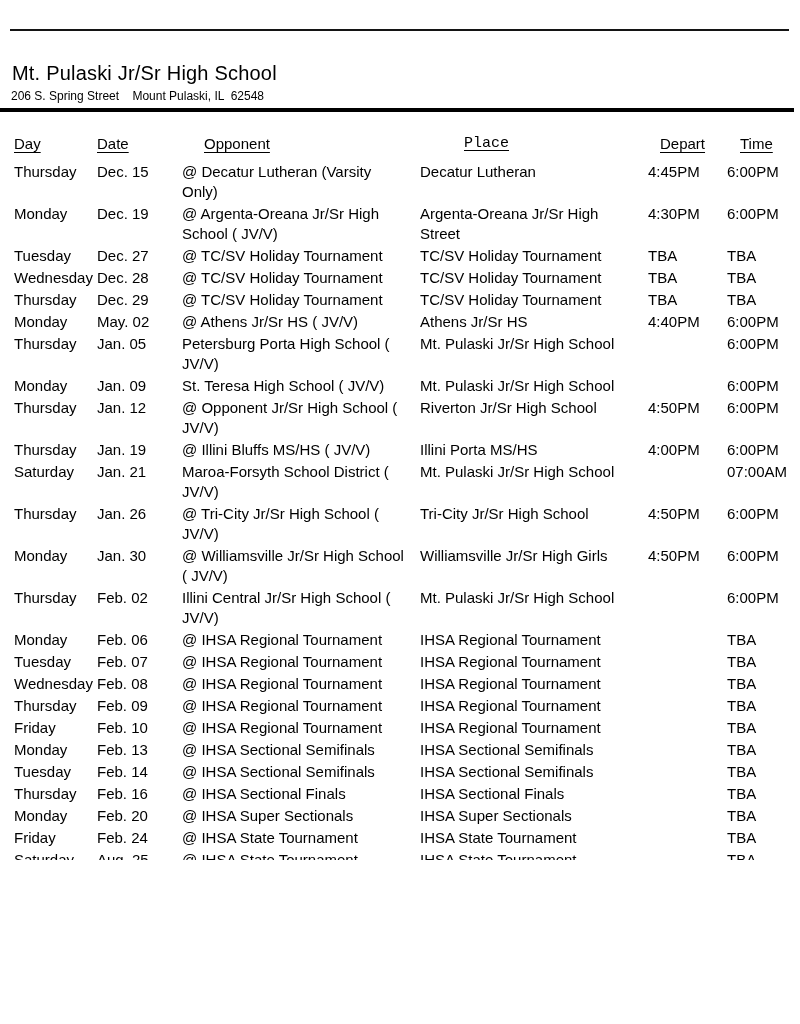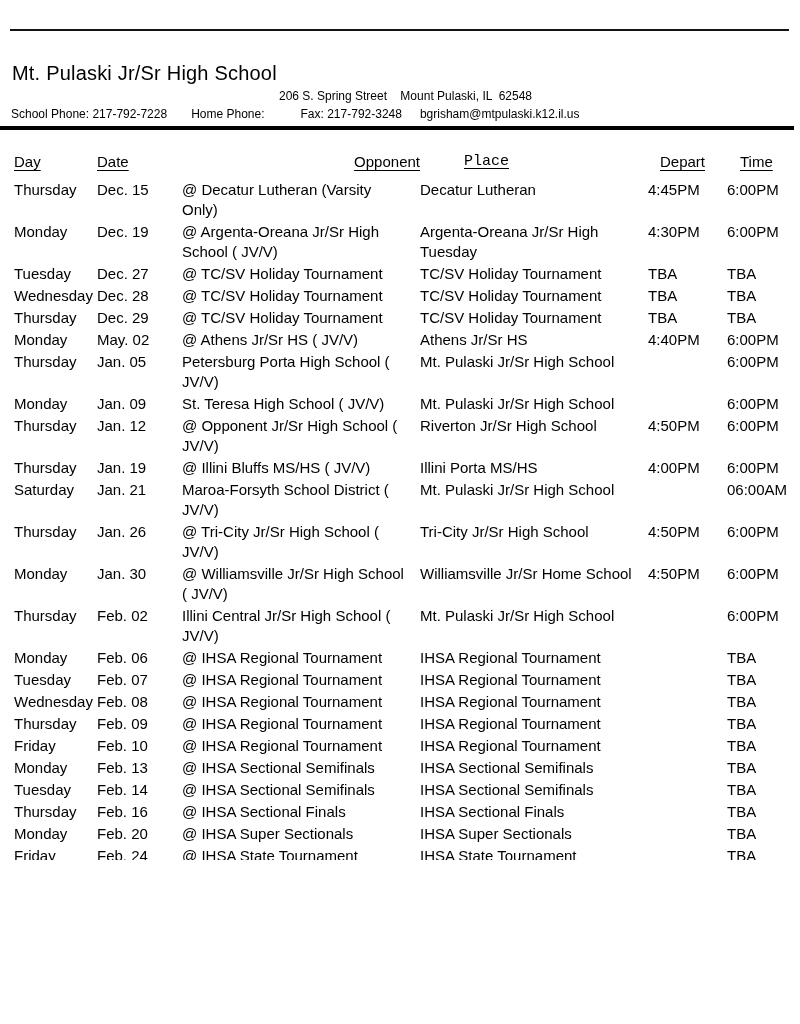--- a/index.html
+++ b/index.html
@@ -10,65 +10,62 @@
     font-family: "Liberation Sans", "DejaVu Sans", sans-serif;
   }
   .page { position: relative; width: 800px; height: 860px; overflow: hidden; background: #fff; }
 
   .top-rule { margin: 29px 11px 0 10px; height: 0; border-top: 2px solid #141414; }
 
   .school-name {
     margin: 30px 0 0 12px;
     font-size: 20px; font-weight: 400; letter-spacing: 0.2px; line-height: 24px;
   }
-  .address { margin: 4px 0 0 11px; font-size: 12px; line-height: 15px; white-space: pre-wrap; text-align: center; }
+  .address { margin: 4px 0 0 11px; font-size: 12px; line-height: 15px; white-space: pre-wrap; }
   .contact { margin: 3px 0 0 11px; font-size: 12px; line-height: 15px; }
   .contact .part { margin-right: 24px; }
   .contact .part-home { margin-right: 36px; }
   .contact .part-fax { margin-right: 18px; }
   .contact .part-email { margin-right: 0; }
 
   .thick-rule { margin: 4px 6px 0 0; height: 4px; background: #000; }
 
   .title-block { margin-top: 10px; text-align: center; font-size: 20px; line-height: 26px; }
 
   table.schedule {
     margin: 22px 0 0 14px;
     border-collapse: collapse; table-layout: fixed;
     width: 772px; font-size: 15px;
   }
   th {
     font-weight: 400; text-align: left;
     text-decoration: underline; text-underline-offset: 3px;
     padding: 0 0 7px 0; vertical-align: top; line-height: 20px;
   }
-  th.h-opponent { padding-left: 22px; text-align: right; }
+  th.h-opponent { padding-left: 22px; }
   th.h-place   { padding-left: 44px; font-family: Liberation Mono, monospace; }
   th.h-depart  { padding-left: 12px; }
   th.h-time    { padding-left: 13px; }
   td { vertical-align: top; padding: 1px 0; line-height: 20px; }
   td.c-opponent { padding-right: 16px; }
   td.c-place    { padding-right: 6px; }
 
   .bottom-rule { position: absolute; left: 0; right: 6px; top: 983px; height: 4px; background: #000; }
 </style>
 </head>
 <body>
 
 <div class="page">
 
   <div class="top-rule"></div>
 
   <div class="school-name">Mt. Pulaski Jr/Sr High School</div>
 
   <div class="address">206 S. Spring Street    Mount Pulaski, IL  62548</div>
 
-  <div class="contact">
-    <span class="part part-school-phone">School Phone: 217-792-7228</span><span class="part part-home">Home Phone:</span><span class="part part-fax">Fax: 217-792-3248</span><span class="part part-email">bgrisham@mtpulaski.k12.il.us</span>
-  </div>
 
   <div class="thick-rule"></div>
 
 
   <table class="schedule">
     <colgroup>
       <col style="width:83px">
       <col style="width:85px">
       <col style="width:238px">
       <col style="width:228px">
@@ -92,21 +89,21 @@
       <td class="c-opponent">@ Decatur Lutheran (Varsity Only)</td>
       <td class="c-place">Decatur Lutheran</td>
       <td class="c-depart">4:45PM</td>
       <td class="c-time">6:00PM</td>
     </tr>
 
     <tr>
       <td class="c-day">Monday</td>
       <td class="c-date">Dec. 19</td>
       <td class="c-opponent">@ Argenta-Oreana Jr/Sr High School ( JV/V)</td>
-      <td class="c-place">Argenta-Oreana Jr/Sr High Tuesday</td>
+      <td class="c-place">Argenta-Oreana Jr/Sr High Street</td>
       <td class="c-depart">4:30PM</td>
       <td class="c-time">6:00PM</td>
     </tr>
 
     <tr>
       <td class="c-day">Tuesday</td>
       <td class="c-date">Dec. 27</td>
       <td class="c-opponent">@ TC/SV Holiday Tournament</td>
       <td class="c-place">TC/SV Holiday Tournament</td>
       <td class="c-depart">TBA</td>
@@ -175,37 +172,37 @@
       <td class="c-depart">4:00PM</td>
       <td class="c-time">6:00PM</td>
     </tr>
 
     <tr>
       <td class="c-day">Saturday</td>
       <td class="c-date">Jan. 21</td>
       <td class="c-opponent">Maroa-Forsyth School District ( JV/V)</td>
       <td class="c-place">Mt. Pulaski Jr/Sr High School</td>
       <td class="c-depart"></td>
-      <td class="c-time">06:00AM</td>
+      <td class="c-time">07:00AM</td>
     </tr>
 
     <tr>
       <td class="c-day">Thursday</td>
       <td class="c-date">Jan. 26</td>
       <td class="c-opponent">@ Tri-City Jr/Sr High School ( JV/V)</td>
       <td class="c-place">Tri-City Jr/Sr High School</td>
       <td class="c-depart">4:50PM</td>
       <td class="c-time">6:00PM</td>
     </tr>
 
     <tr>
       <td class="c-day">Monday</td>
       <td class="c-date">Jan. 30</td>
       <td class="c-opponent">@ Williamsville Jr/Sr High School ( JV/V)</td>
-      <td class="c-place">Williamsville Jr/Sr Home School</td>
+      <td class="c-place">Williamsville Jr/Sr High Girls</td>
       <td class="c-depart">4:50PM</td>
       <td class="c-time">6:00PM</td>
     </tr>
 
     <tr>
       <td class="c-day">Thursday</td>
       <td class="c-date">Feb. 02</td>
       <td class="c-opponent">Illini Central Jr/Sr High School ( JV/V)</td>
       <td class="c-place">Mt. Pulaski Jr/Sr High School</td>
       <td class="c-depart"></td>

